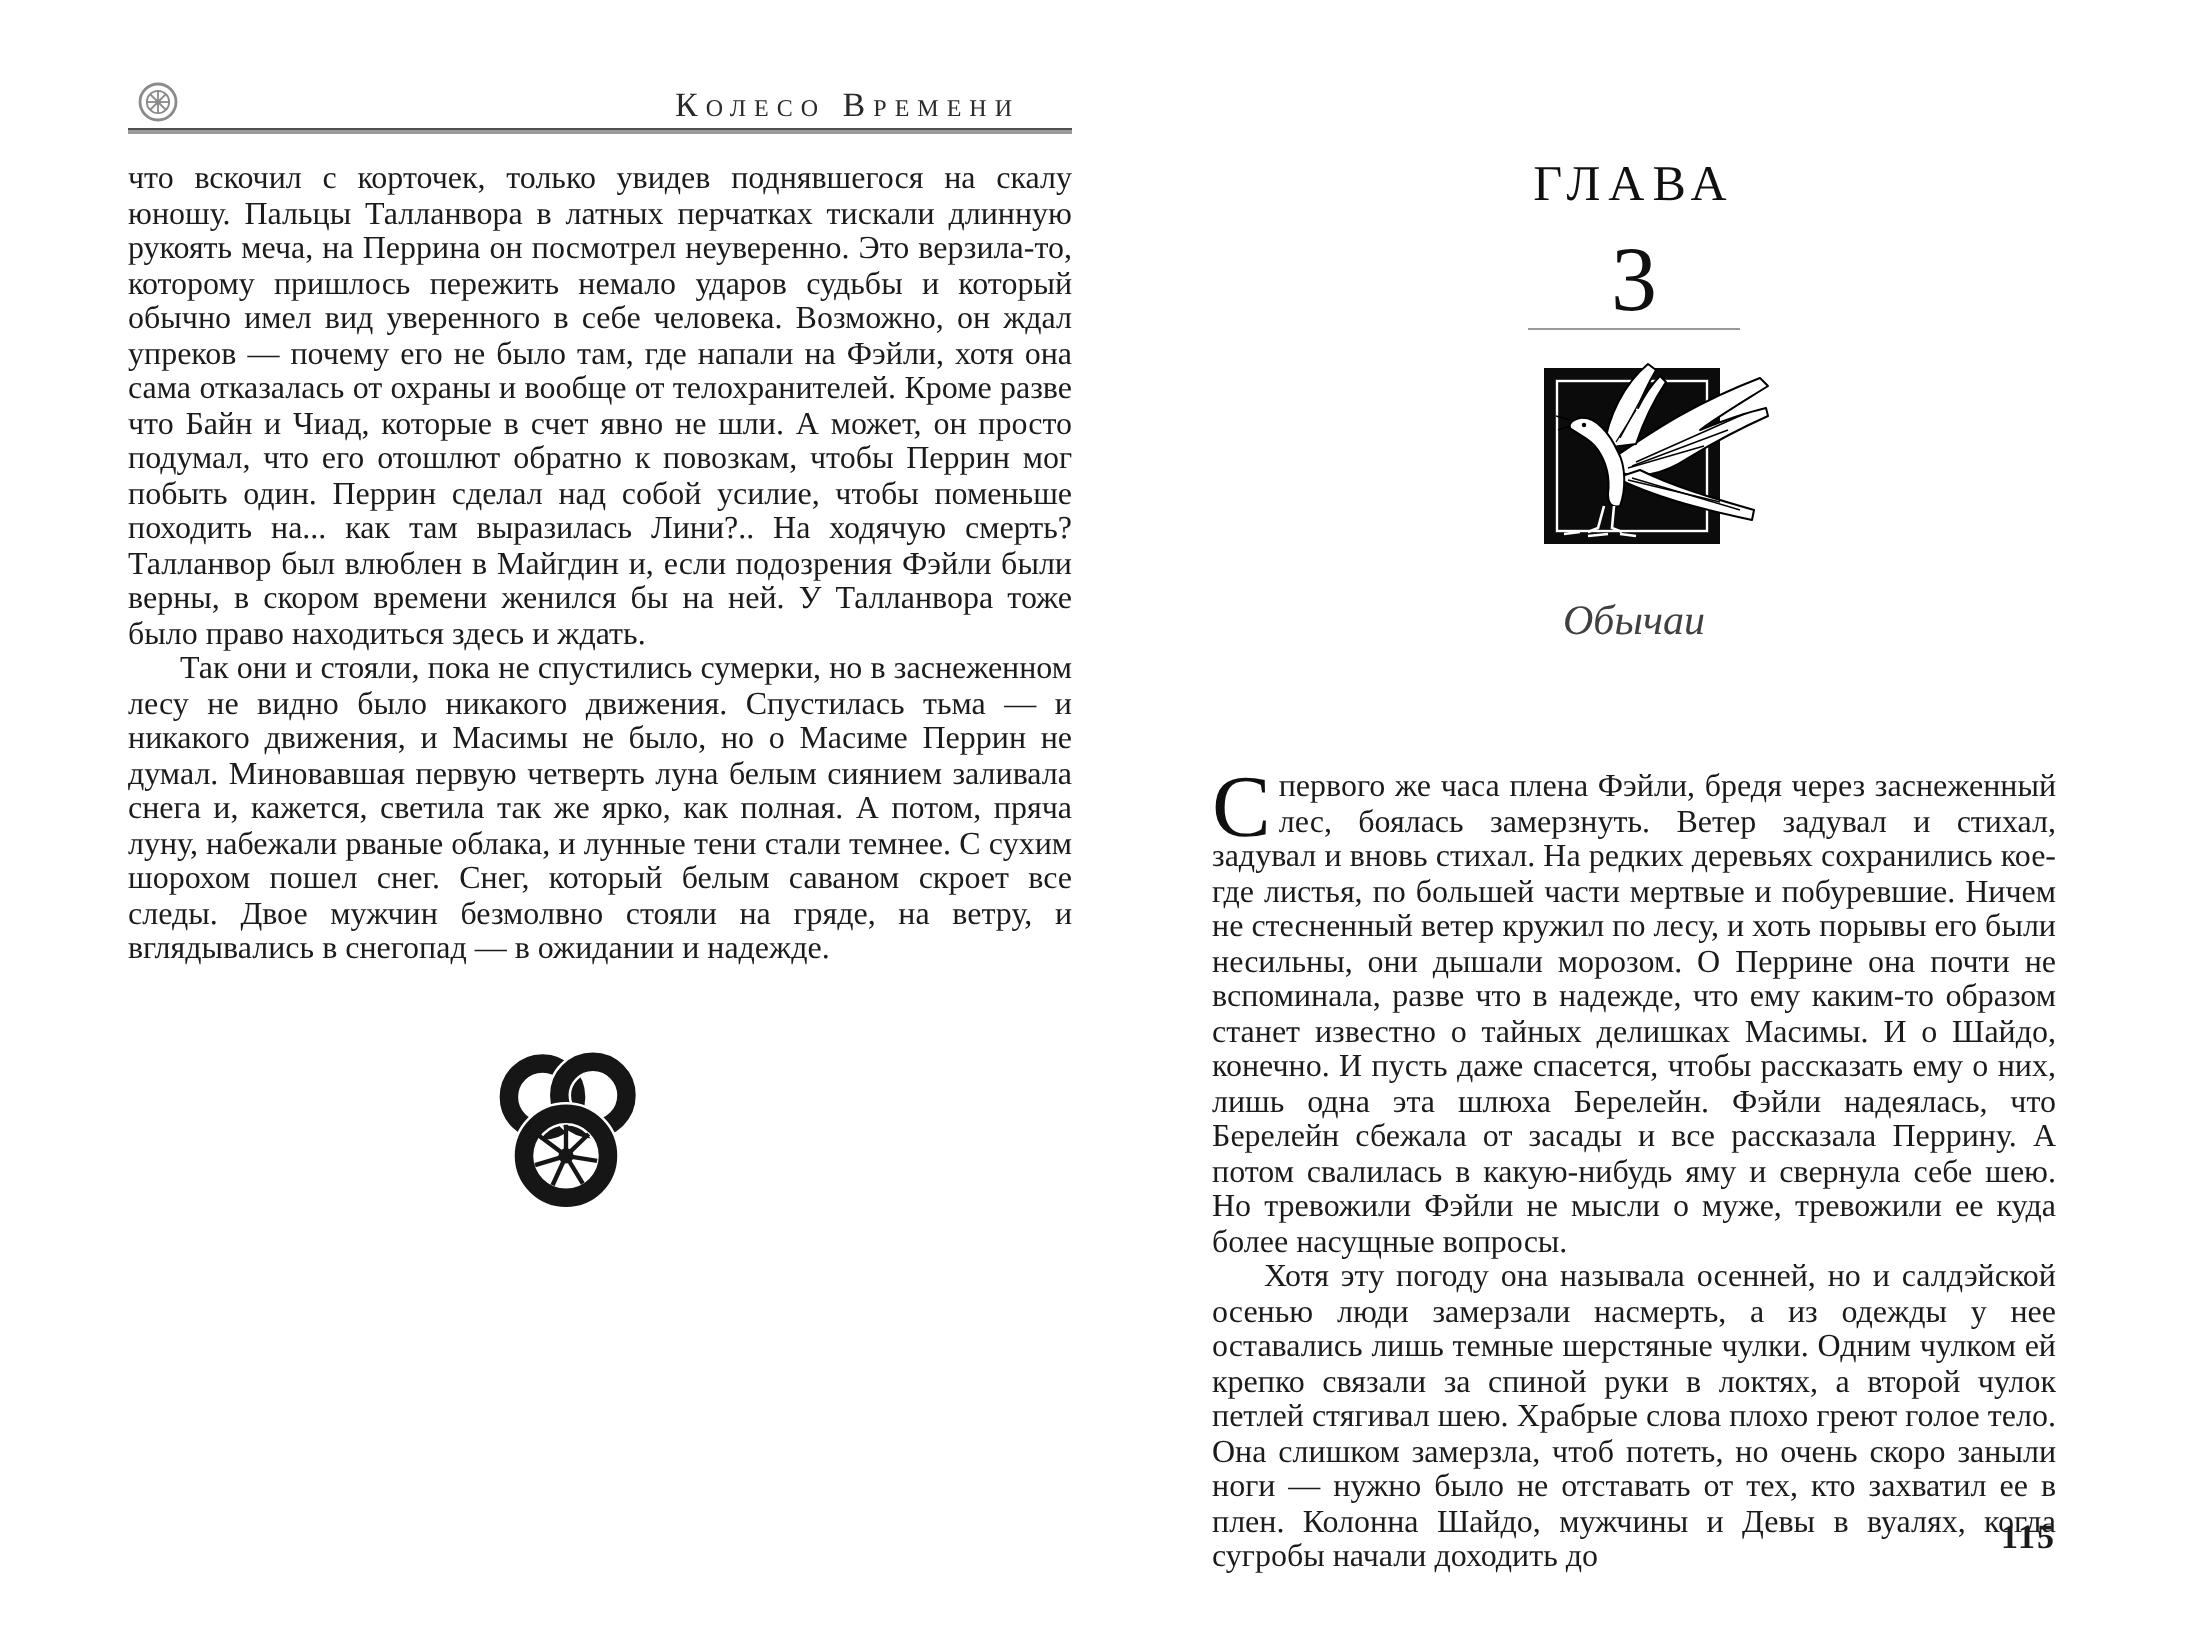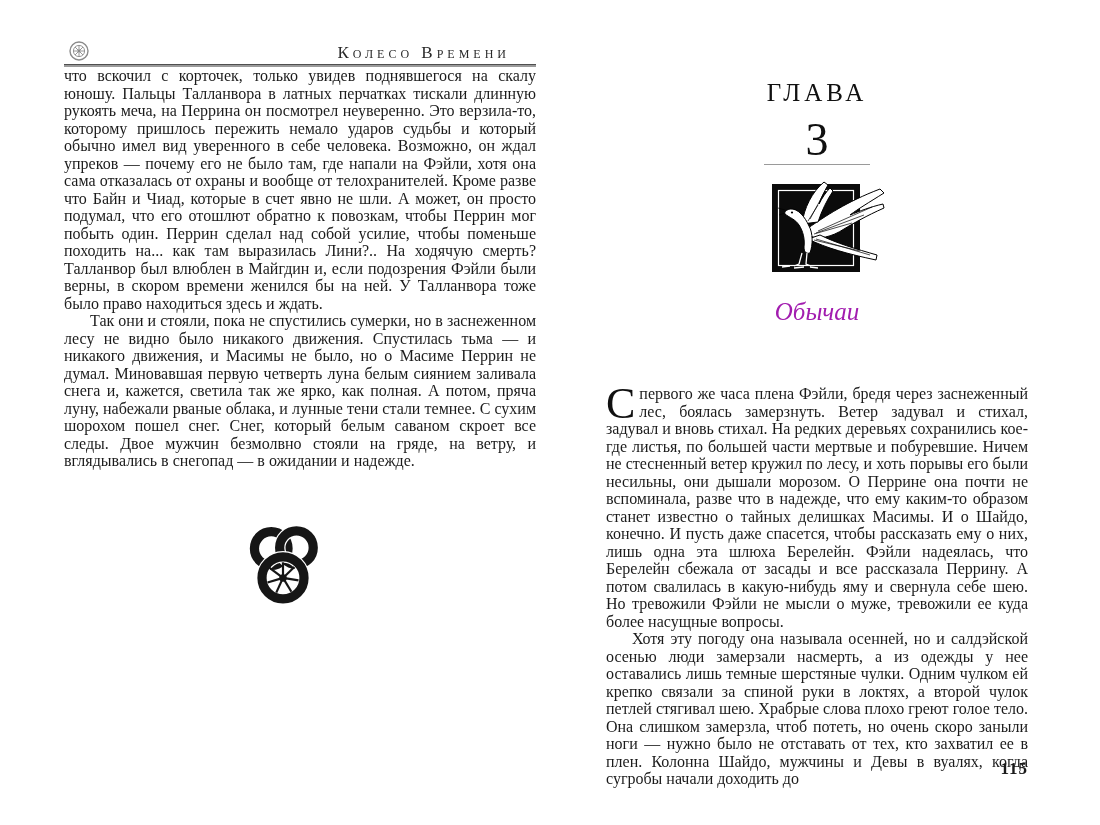--- a/index.html
+++ b/index.html
@@ -10,34 +10,34 @@
   
   .left-page{position:absolute;left:64px;top:40px;width:472px;}
   .running-head{position:relative;height:23px;}
   .head-ornament{position:absolute;left:4px;top:0;}
   .running-title{
     position:absolute;right:26px;top:3px;
     font-variant:small-caps;font-size:17px;letter-spacing:4px;color:#2a2a2a;
     white-space:nowrap;
   }
   .head-rule{height:3px;background:linear-gradient(#4f4f4f 0 1px,#9a9a9a 1px 100%);margin-top:1px;}
-  .body-text{font-size:16px;line-height:17.5px;text-align:justify;text-align-last:left;hyphens:auto;}
+  .body-text{margin-top:14px;font-size:16px;line-height:17.5px;text-align:justify;text-align-last:left;hyphens:auto;}
   .body-text p{margin:0;text-indent:26px;}
   .body-text p.first{text-indent:0;}
   .wheel-ornament{position:absolute;left:177px;top:485px;}
   
   .right-page{position:absolute;left:606px;top:0;width:422px;height:825px;}
   .chapter-label{position:absolute;top:76px;left:0;width:100%;text-align:center;
     font-size:25px;letter-spacing:4px;line-height:34px;color:#101010;}
   .chapter-number{position:absolute;top:118px;left:0;width:100%;text-align:center;
     font-size:46px;line-height:44px;color:#101010;}
   .chapter-rule{position:absolute;top:164px;left:158px;width:106px;border-top:1.5px solid #9a9a9a;}
   .chapter-illustration{position:absolute;top:181px;left:166px;width:140px;height:97px;}
   .chapter-title{position:absolute;top:298px;left:0;width:100%;text-align:center;
-    font-style:italic;font-size:25px;color:#a21caf;}
+    font-style:italic;font-size:21px;color:#404040;}
   .rp-body{position:absolute;top:385px;left:0;width:422px;
     font-size:16px;line-height:17.5px;text-align:justify;text-align-last:left;hyphens:auto;}
   .rp-body p{margin:0;text-indent:26px;}
   .rp-body p.first{text-indent:0;}
   .dropcap{float:left;font-size:44px;line-height:33px;padding:2px 4px 0 0;color:#101010;}
   .page-number{position:absolute;right:0;top:759px;font-weight:bold;font-size:17px;letter-spacing:1px;text-align:center;}
 </style>
 </head>
 <body>
 

